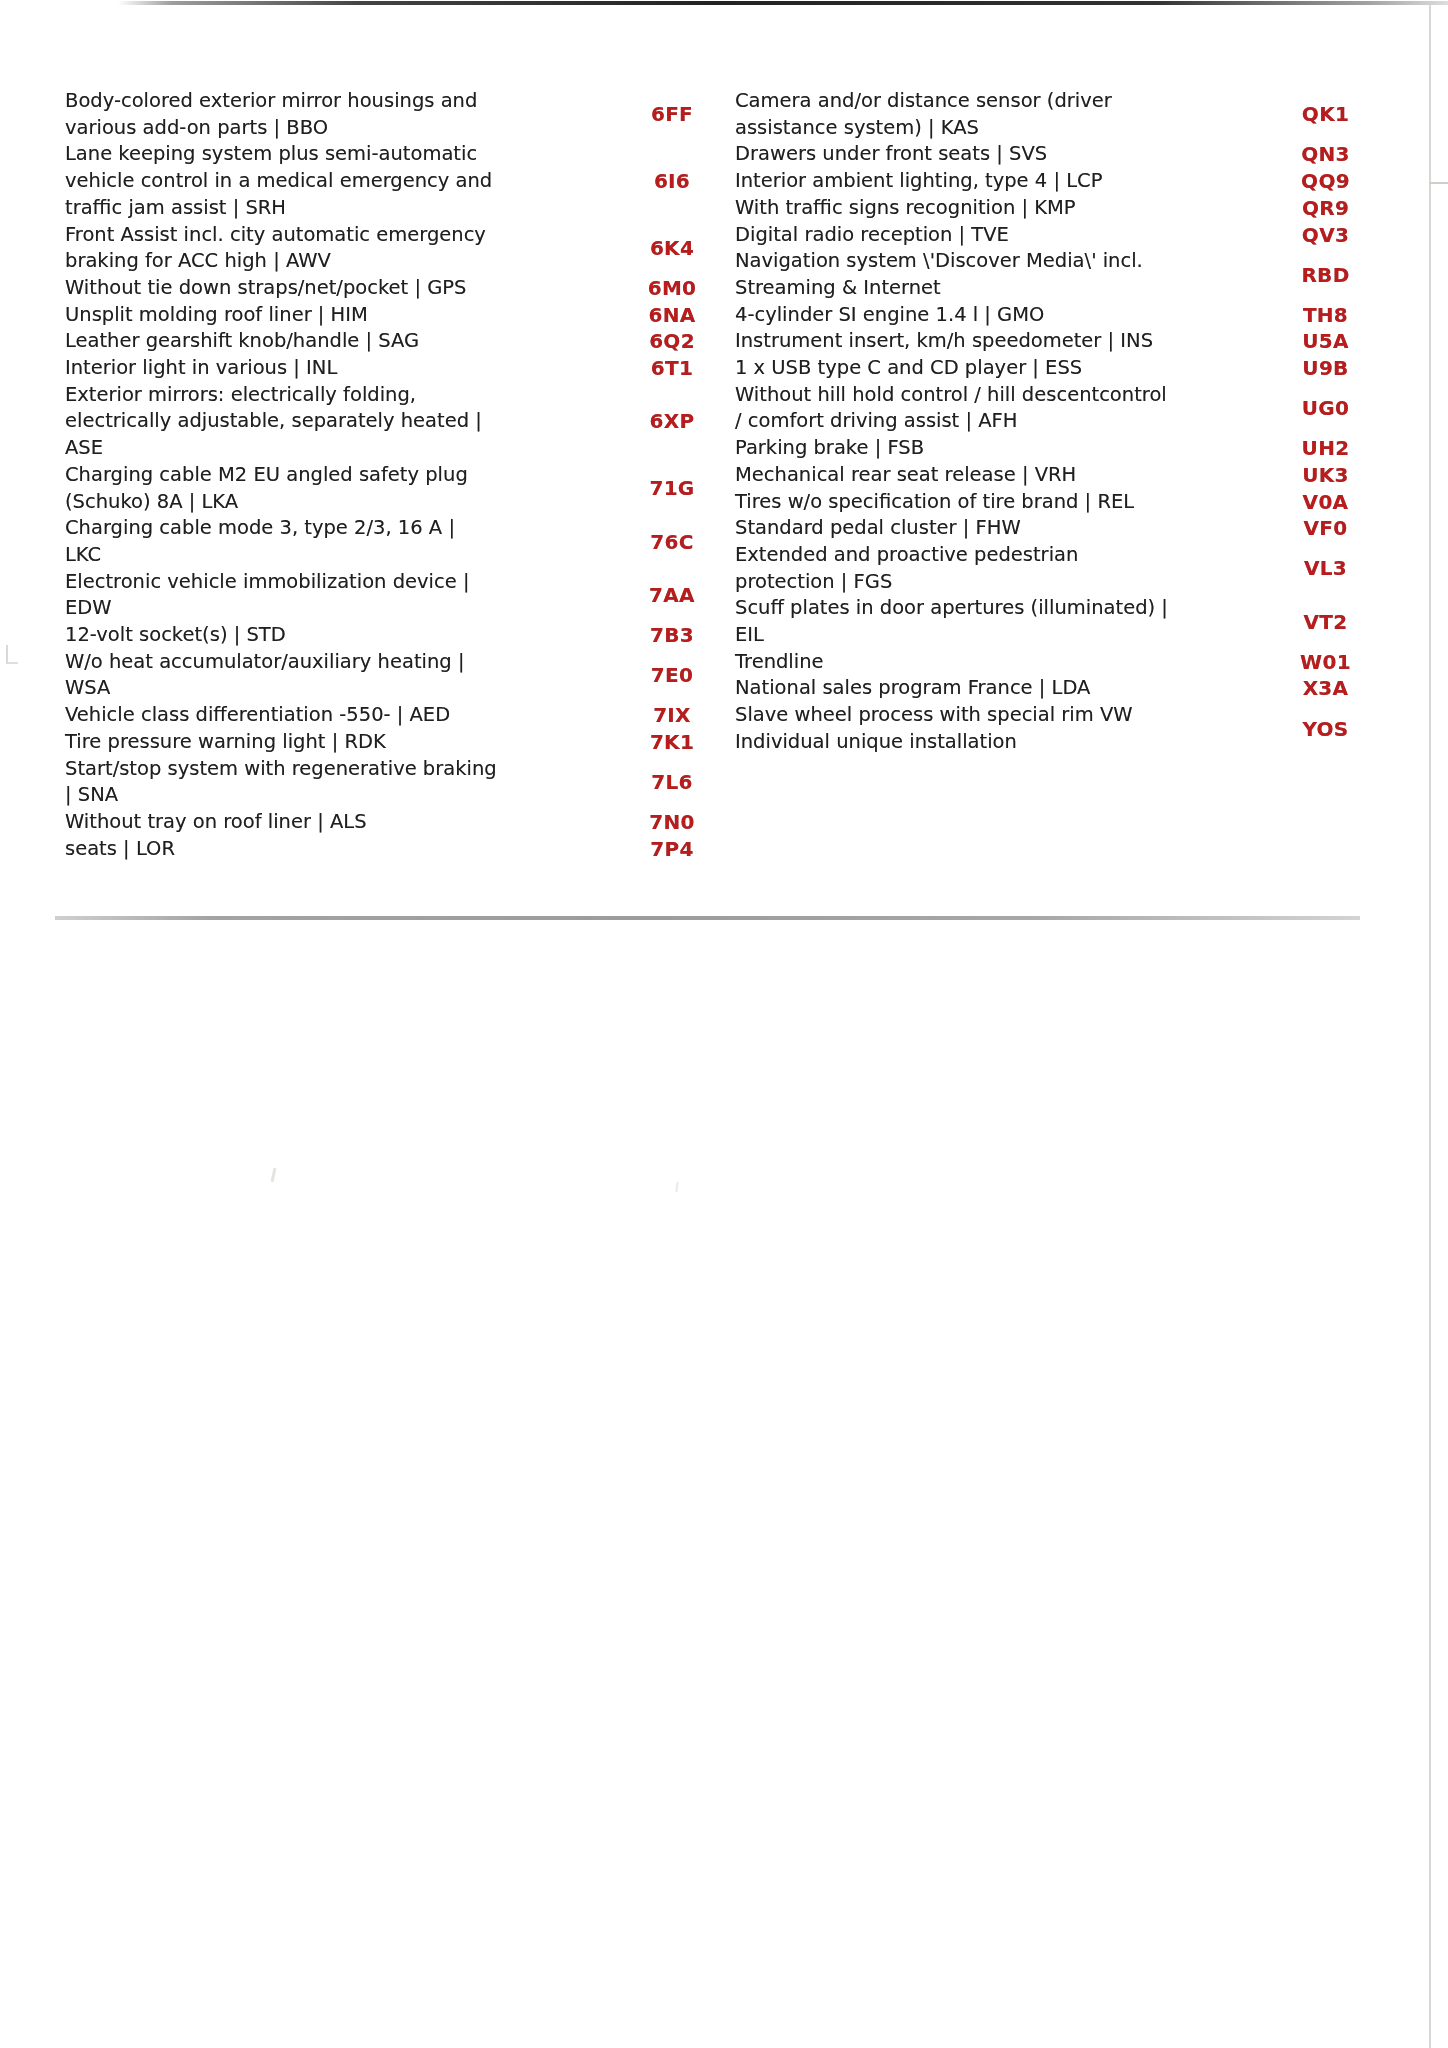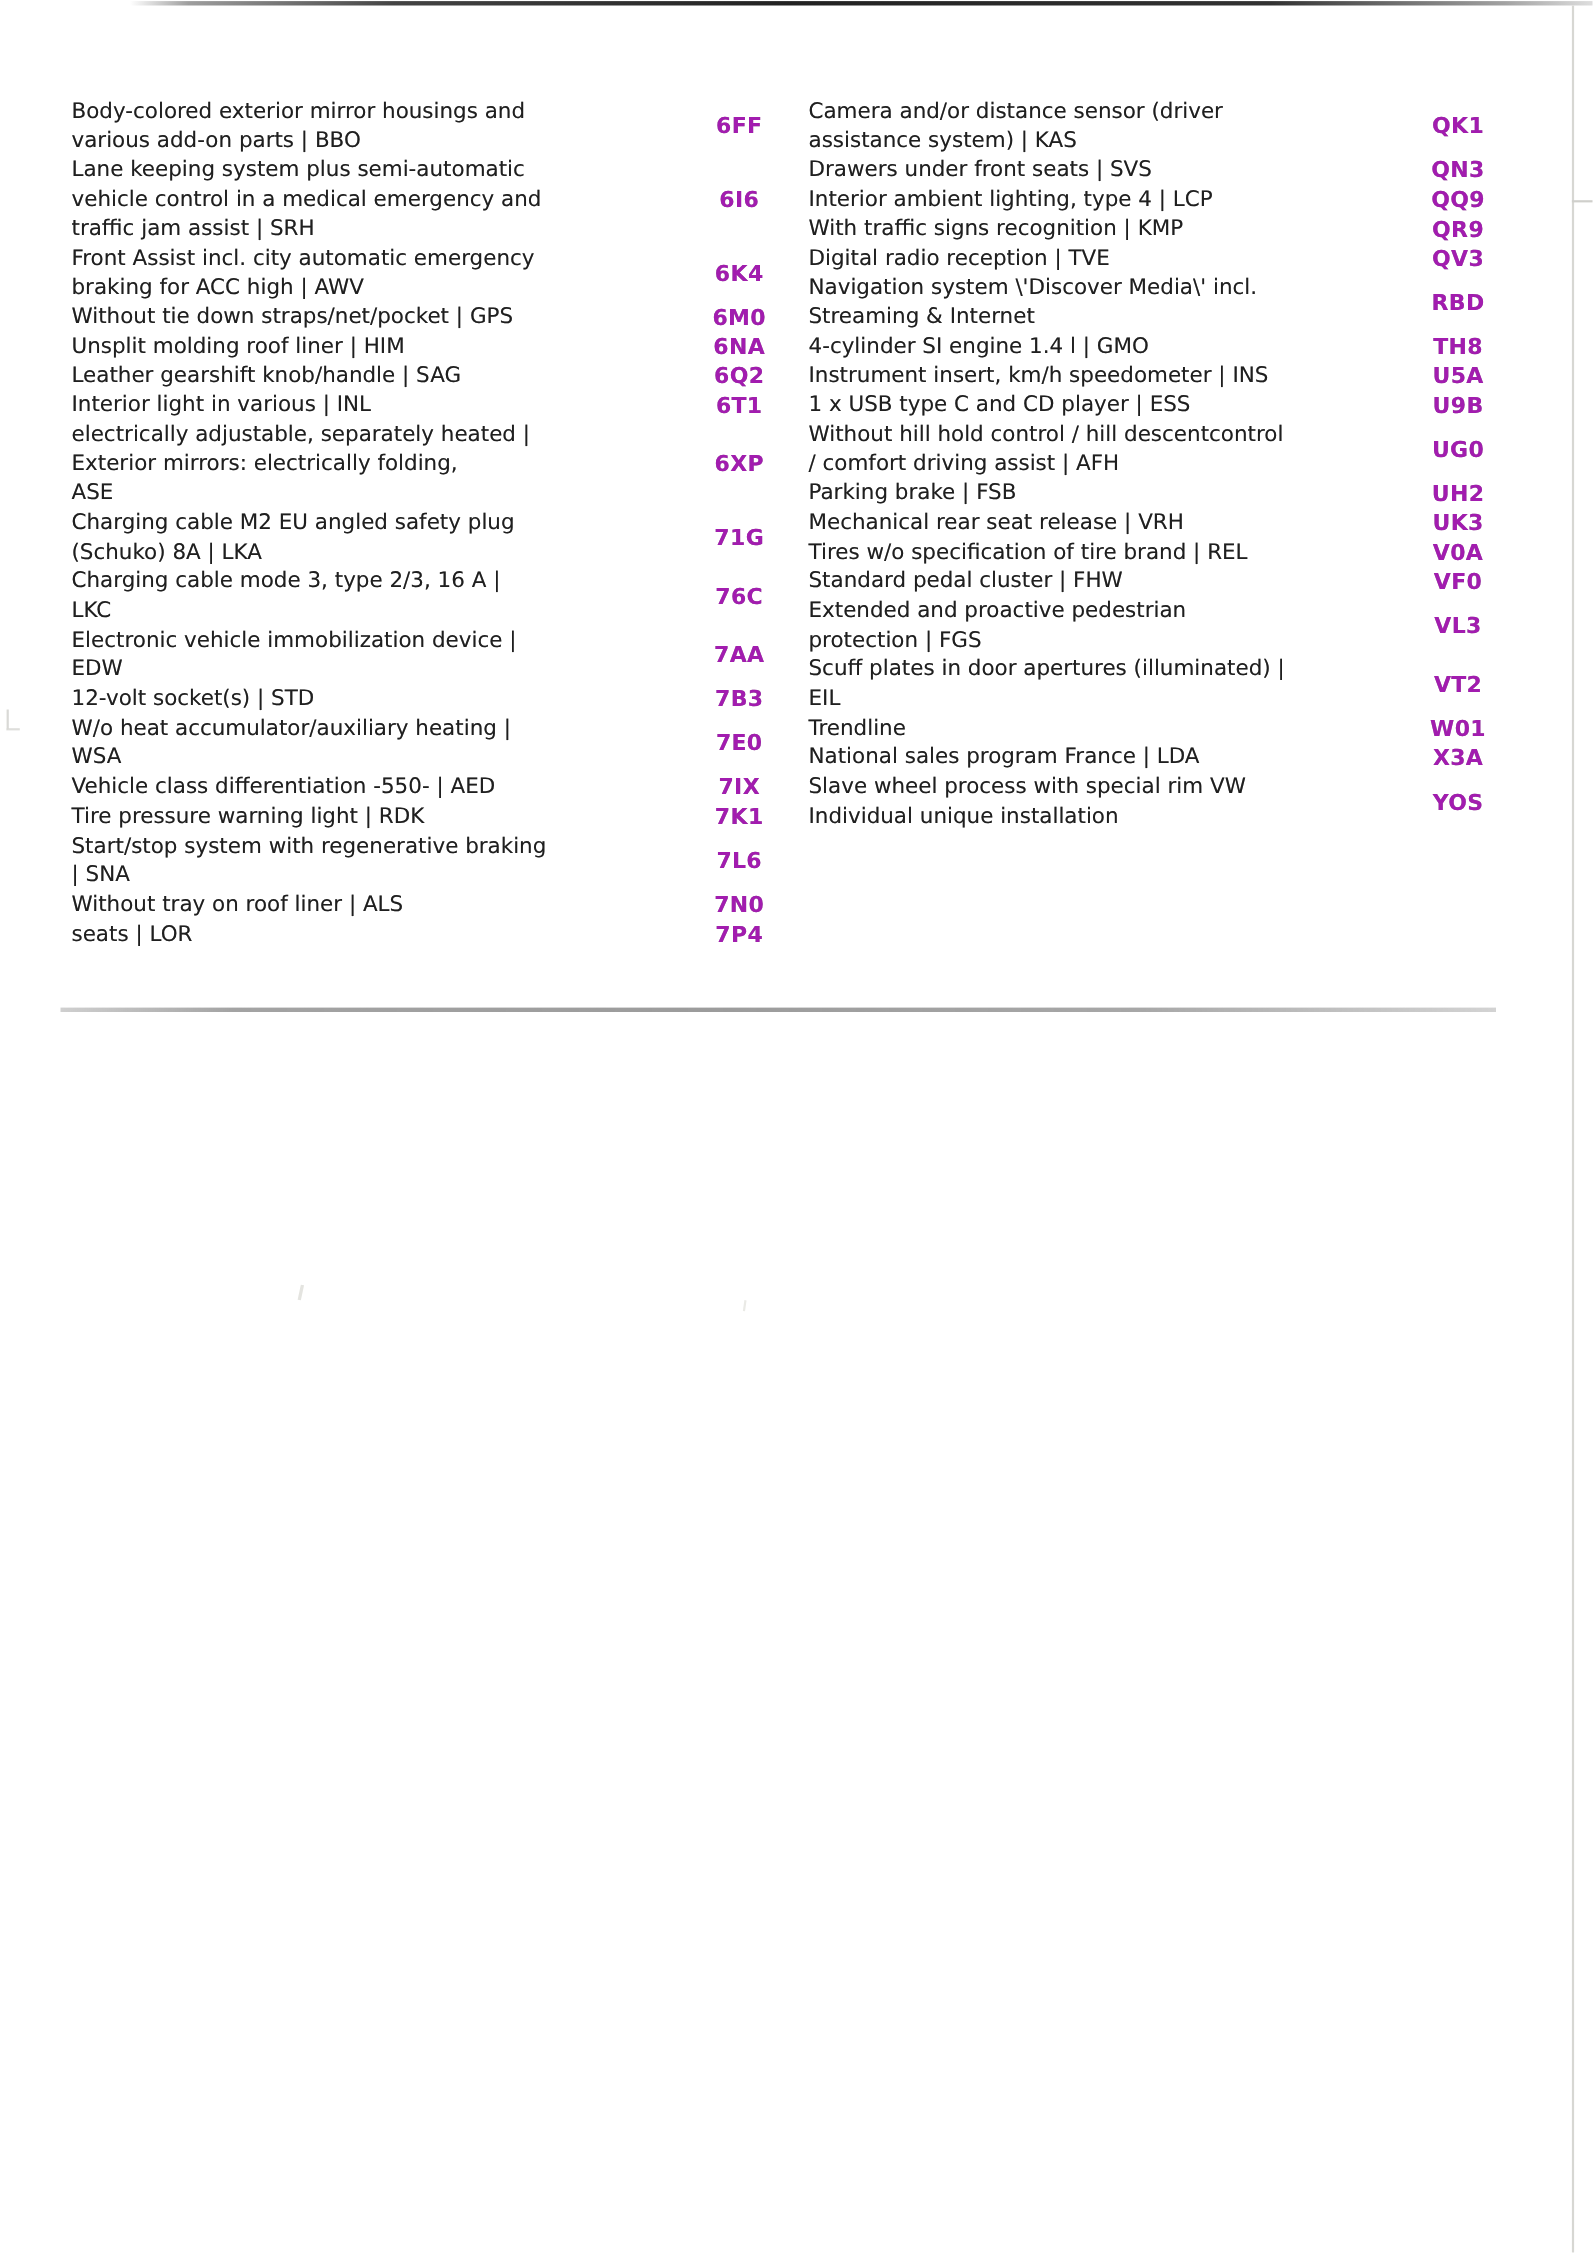--- a/index.html
+++ b/index.html
@@ -51,21 +51,21 @@
   .col.left  .desc { width: 523px; }
   .col.right .desc { width: 530px; }
   .desc .line { white-space: pre; }
   .code {
     flex: 1;
     display: flex;
     align-items: center;
     justify-content: center;
     font-weight: 700;
     font-size: 20px;
-    color: #a21caf;
+    color: #b91c1c;
     letter-spacing: 0.3px;
   }
   
   .separator {
     position: absolute;
     left: 55px;
     top: 916px;
     width: 1305px;
     height: 4px;
     background: linear-gradient(to right,
@@ -172,22 +172,22 @@
     <div class="code">6Q2</div>
   </div>
         <div class="row">
     <div class="desc">
             <div class="line">Interior light in various | INL</div>
           </div>
     <div class="code">6T1</div>
   </div>
         <div class="row">
     <div class="desc">
+            <div class="line">Exterior mirrors: electrically folding,</div>
             <div class="line">electrically adjustable, separately heated |</div>
-            <div class="line">Exterior mirrors: electrically folding,</div>
             <div class="line">ASE</div>
           </div>
     <div class="code">6XP</div>
   </div>
         <div class="row">
     <div class="desc">
             <div class="line">Charging cable M2 EU angled safety plug</div>
             <div class="line">(Schuko) 8A | LKA</div>
           </div>
     <div class="code">71G</div>

